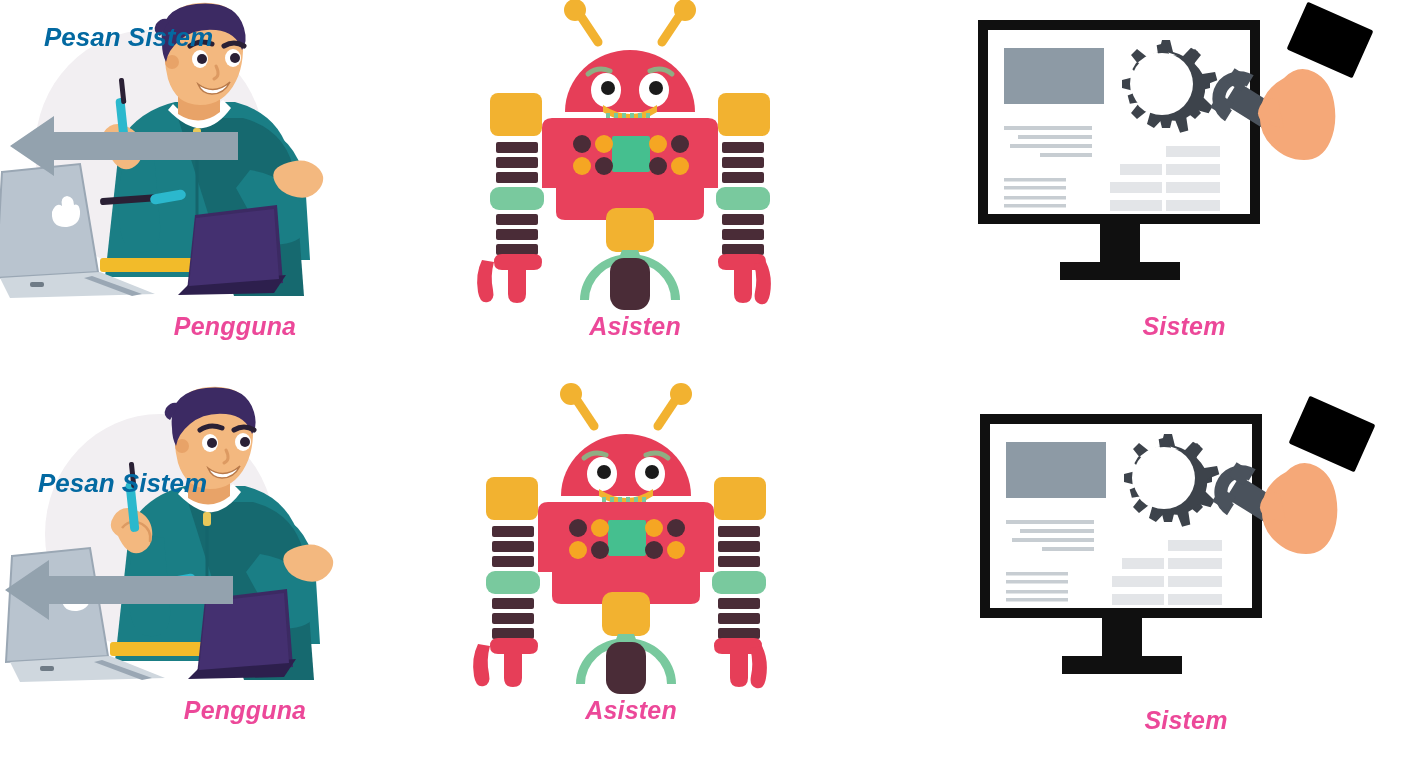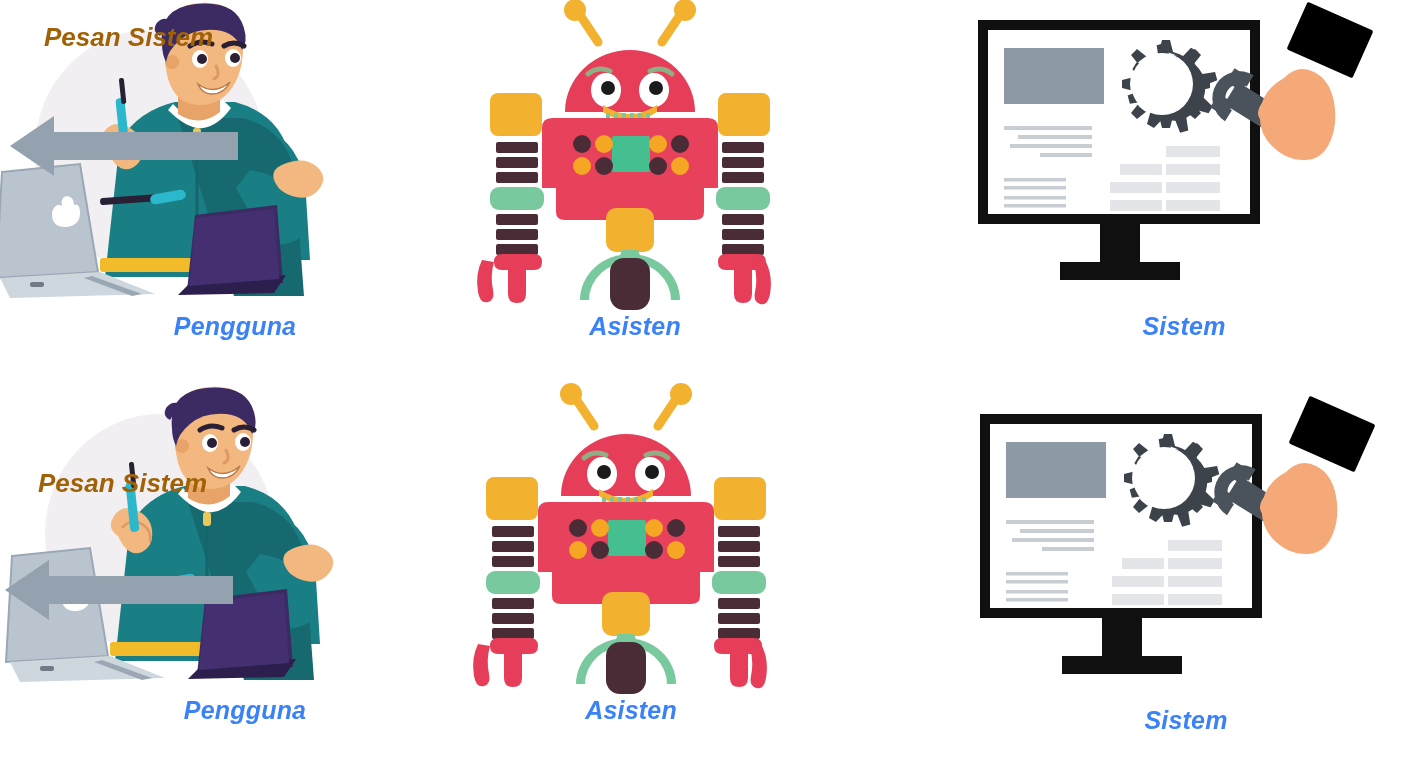--- a/index.html
+++ b/index.html
@@ -21,29 +21,29 @@
   .cell-system{left:960px;width:448px;}
   .cell-arrow{left:760px;width:260px;height:384px;top:0;}
 
   .label{
     position:absolute;
     width:100%;
     text-align:center;
     font-weight:bold;
     font-style:italic;
     font-size:25px;
-    color:#3b82f6;
+    color:#ec4899;
     letter-spacing:0.2px;
   }
   .arrow-text{
     position:absolute;
     font-style:italic;
     font-weight:bold;
     font-size:26px;
-    color:#a16207;
+    color:#0369a1;
     white-space:nowrap;
   }
   
   svg{display:block;overflow:visible;}
 </style>
 </head>
 <body>
 
 <div class="diagram">
 

